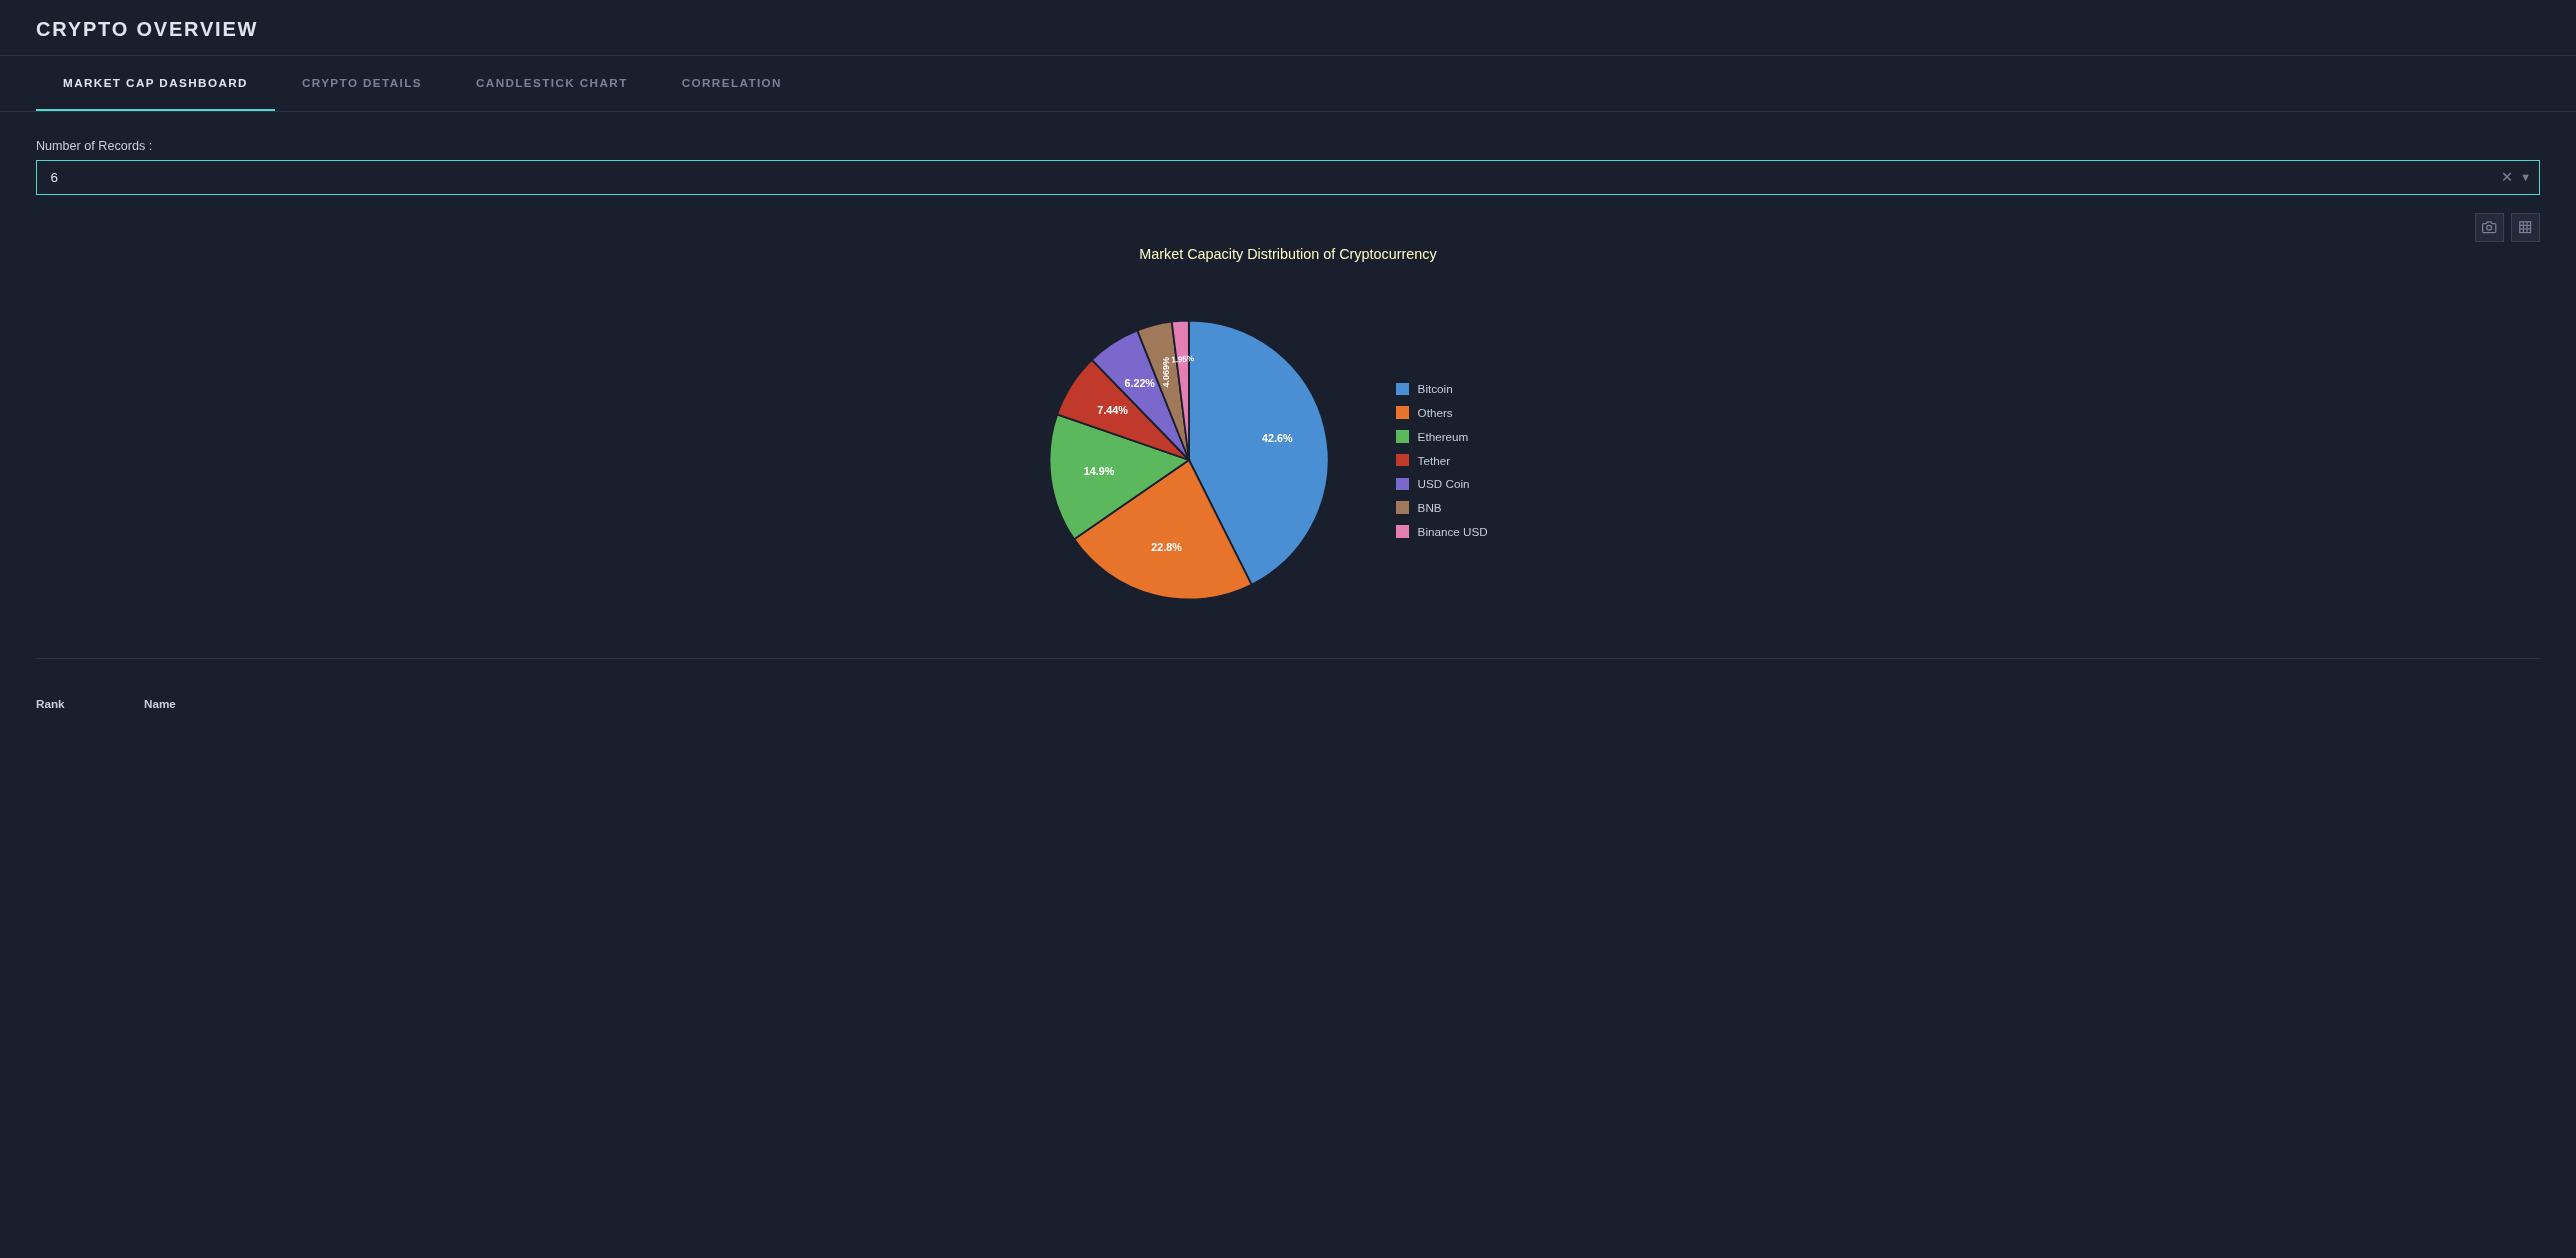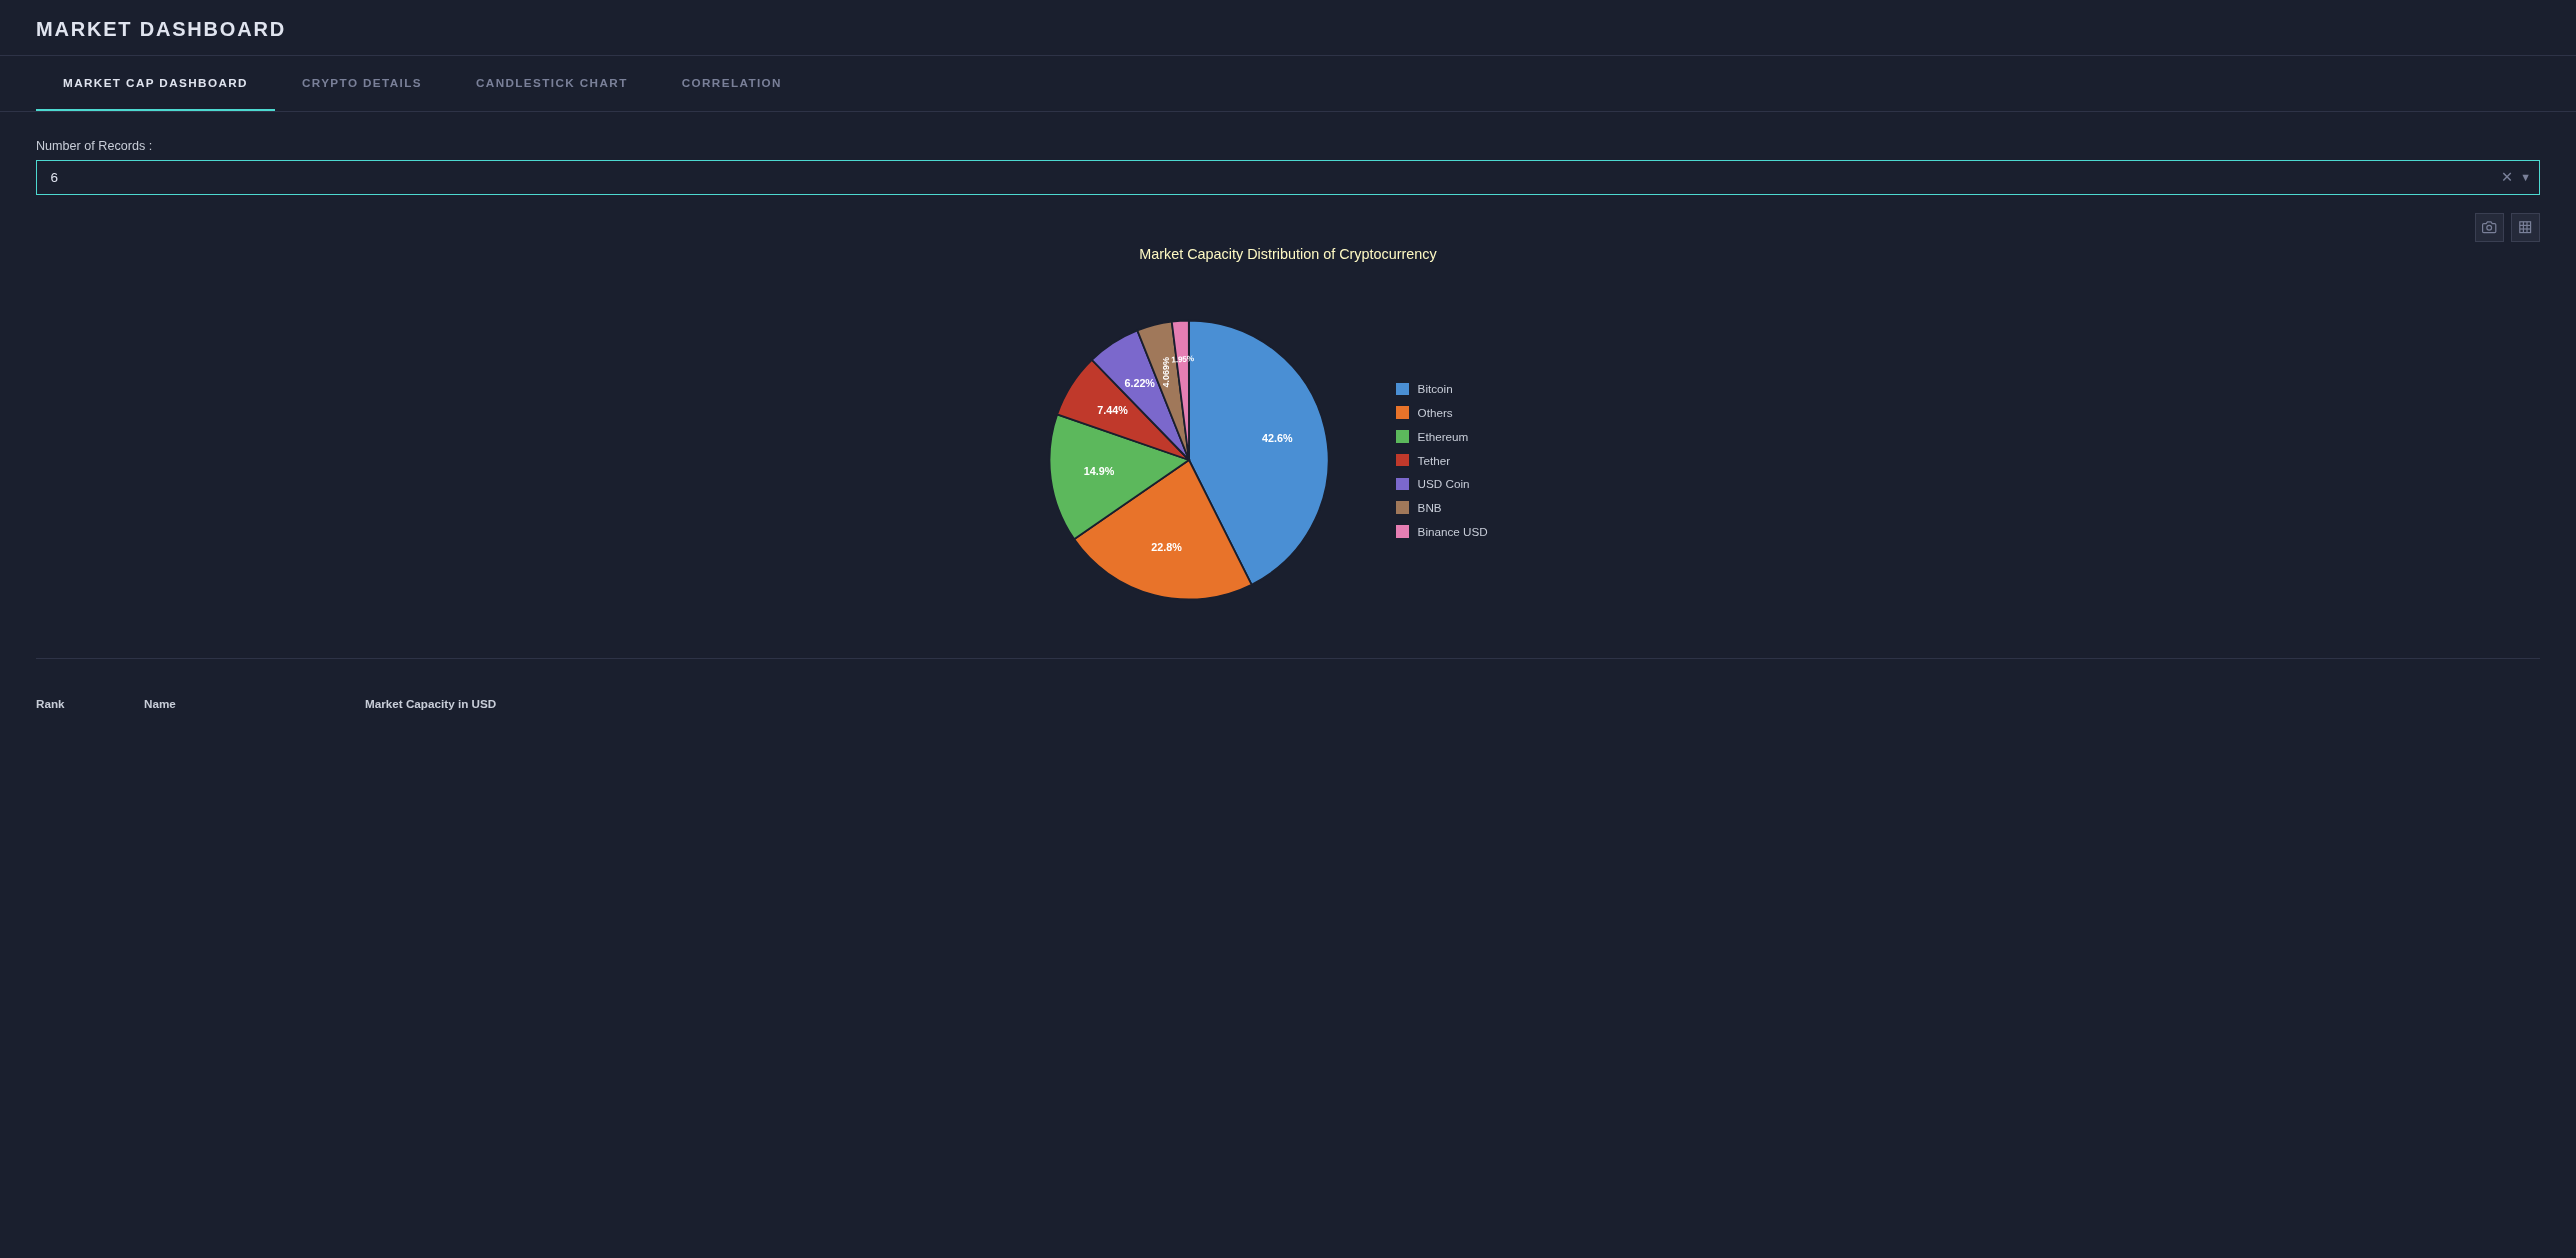--- a/index.html
+++ b/index.html
@@ -154,21 +154,21 @@
       width: 100%;
     }
     svg text {
       font-family: Arial, sans-serif;
     }
   </style>
 </head>
 <body>
 
 <div class="header">
-  <div class="app-title">MARKET DASHBOARD</div>
+  <div class="app-title">CRYPTO OVERVIEW</div>
 </div>
 
 <nav class="nav-tabs">
 
 <div class="nav-tab active">MARKET CAP DASHBOARD</div>
     <div class="nav-tab">CRYPTO DETAILS</div>
     <div class="nav-tab">CANDLESTICK CHART</div>
     <div class="nav-tab">CORRELATION</div>
   </nav>
 
@@ -251,16 +251,15 @@
             <div class="legend-color" style="background-color: rgb(229, 126, 179);"></div>
             <span>Binance USD</span>
           </div>
         </div>
     </div>
   </div>
 
   <div class="chart-footer">
     <div class="footer-col">Rank</div>
     <div class="footer-col">Name</div>
-    <div class="footer-col">Market Capacity in USD</div>
   </div>
 </div>
 
 
 </body></html>

